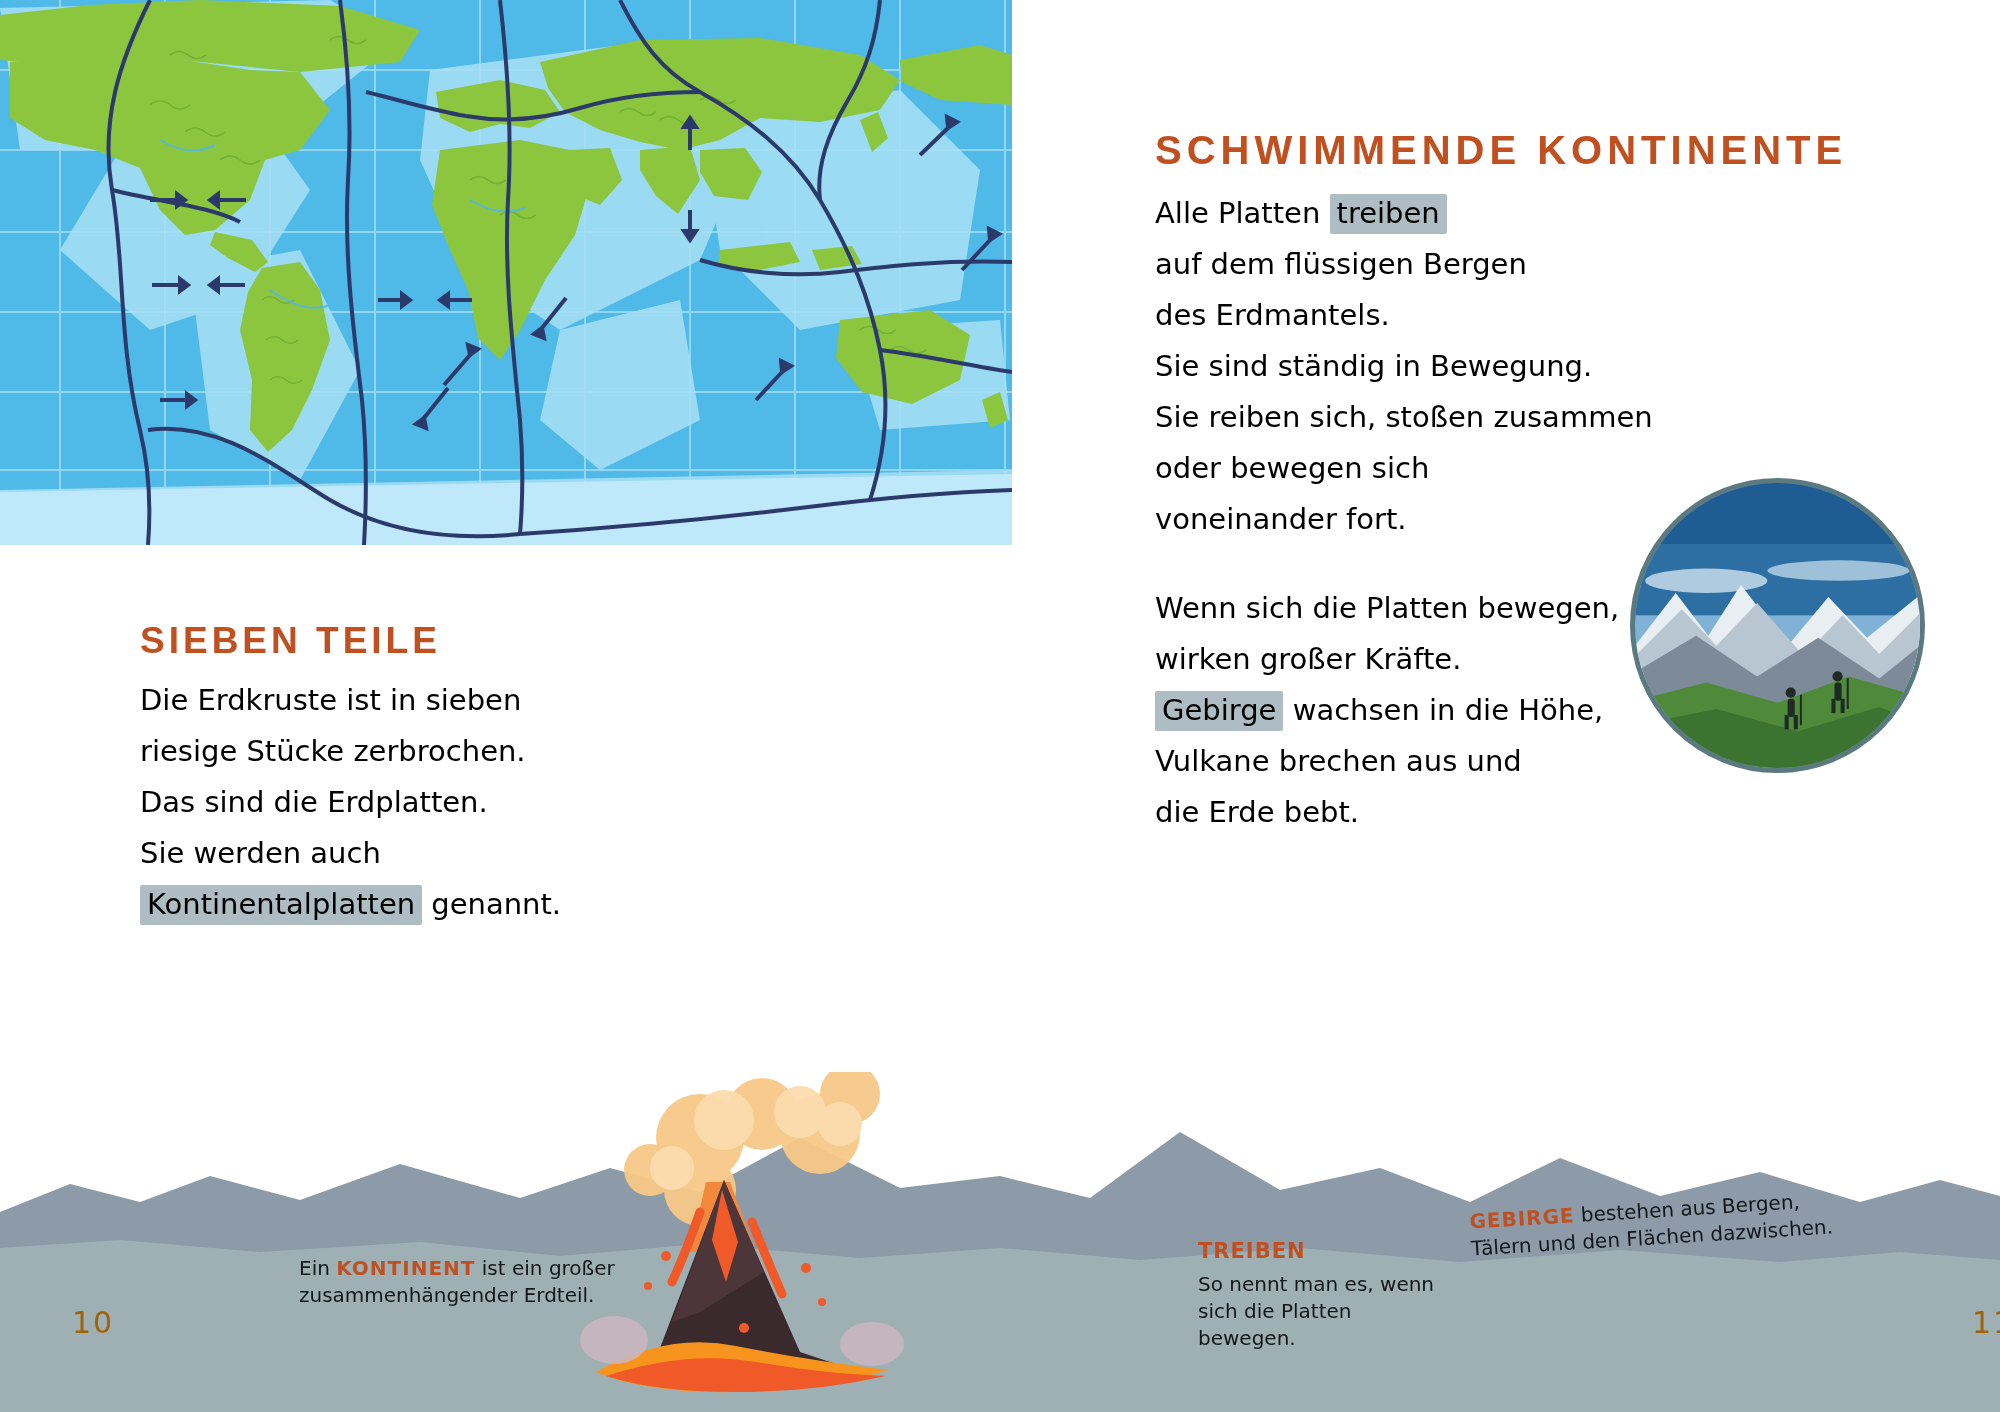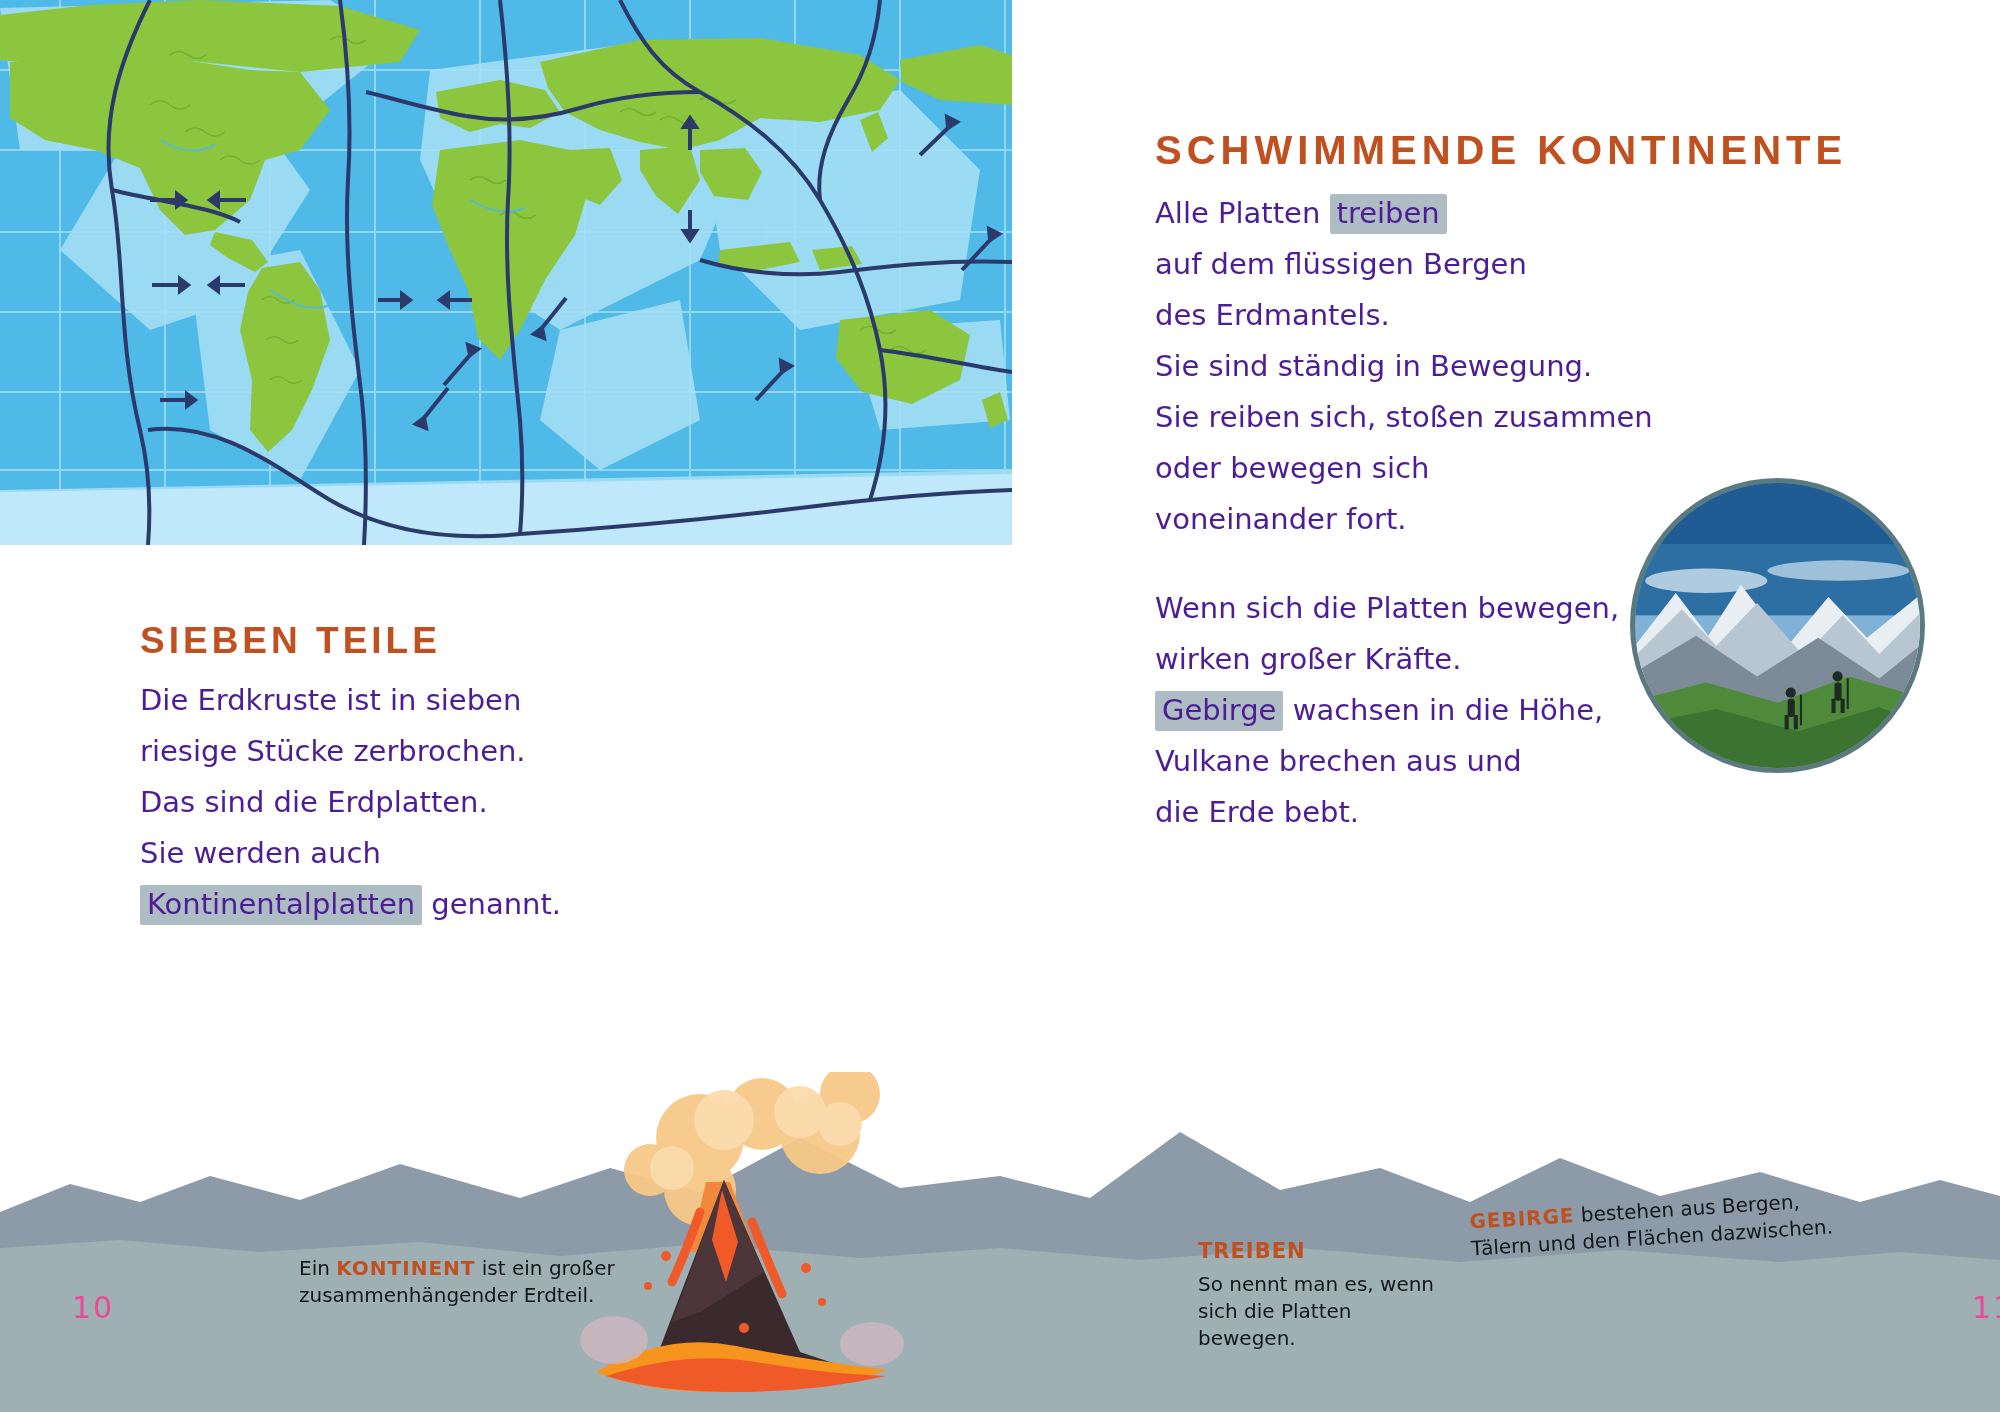--- a/index.html
+++ b/index.html
@@ -43,21 +43,21 @@
     color: #c0501f;
     font-family: Liberation Sans, sans-serif;
     font-weight: bold;
     font-size: 37px;
     letter-spacing: 4px;
     margin: 0 0 24px 0;
     text-transform: uppercase;
   }
   .body-line {
     font-size: 29px;
-    color: #4c1d95;
+    color: #000000;
     line-height: 1.0;
     margin: 0 0 22px 0;
     white-space: nowrap;
   }
   .hl {
     background: #aebdc3;
     padding: 2px 7px 4px 7px;
     border-radius: 2px;
   }
 
@@ -109,23 +109,24 @@
   }
   .cap-kontinent { left: 299px; top: 1255px; width: 330px; }
   .cap-treiben { left: 1198px; top: 1237px; width: 240px; }
   .cap-treiben .kw { display: block; margin-bottom: 6px; font-size: 21px; }
   .cap-gebirge { left: 1470px; top: 1197px; width: 380px; transform: rotate(-3.5deg); }
 
   
   .pageno {
     position: absolute;
     font-size: 30px;
-    color: #ec4899;
+    color: #a16207;
     font-family: "DejaVu Sans", sans-serif;
     letter-spacing: 2px;
+    margin-top: 15px;
   }
   .pageno-left { left: 72px; top: 1290px; }
   .pageno-right { left: 1972px; top: 1290px; }
 </style>
 </head>
 <body>
 
 <div class="page">
 
   <div class="map-wrap">

